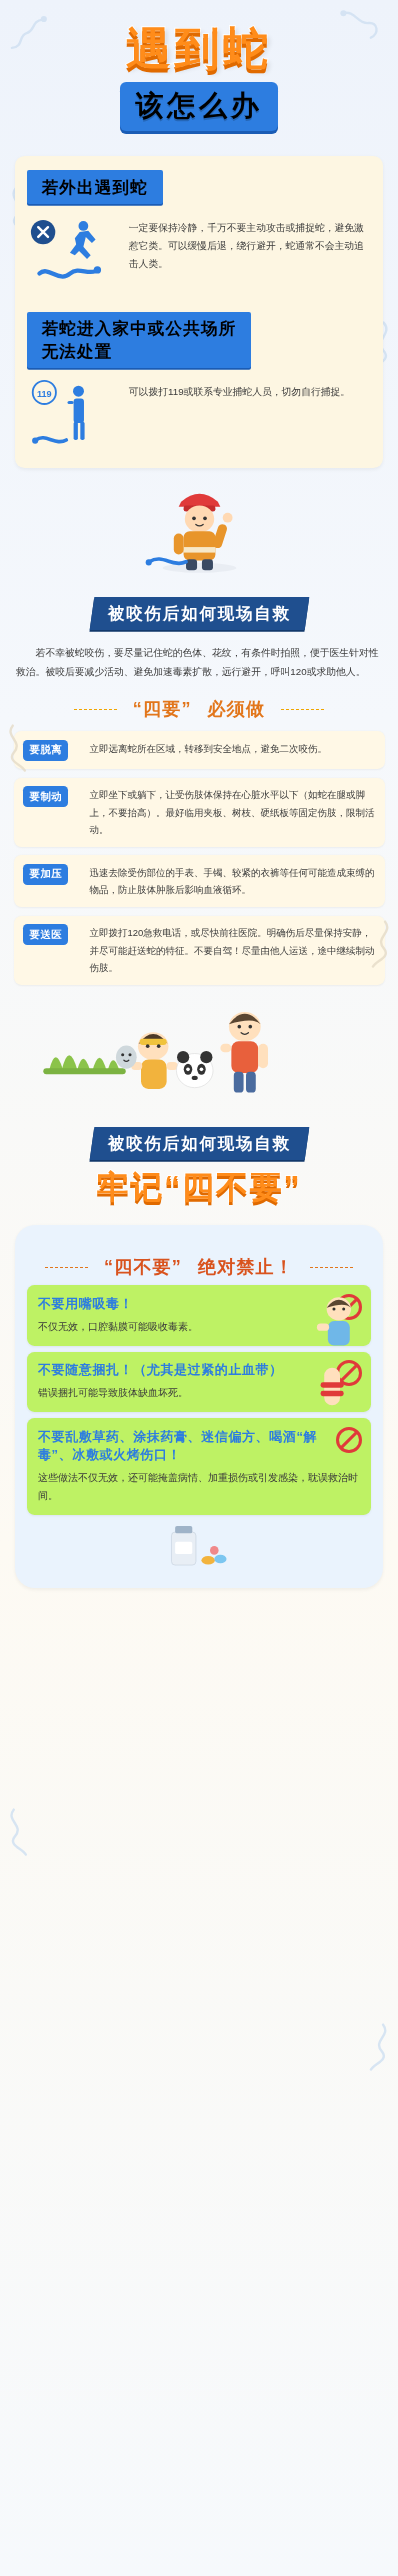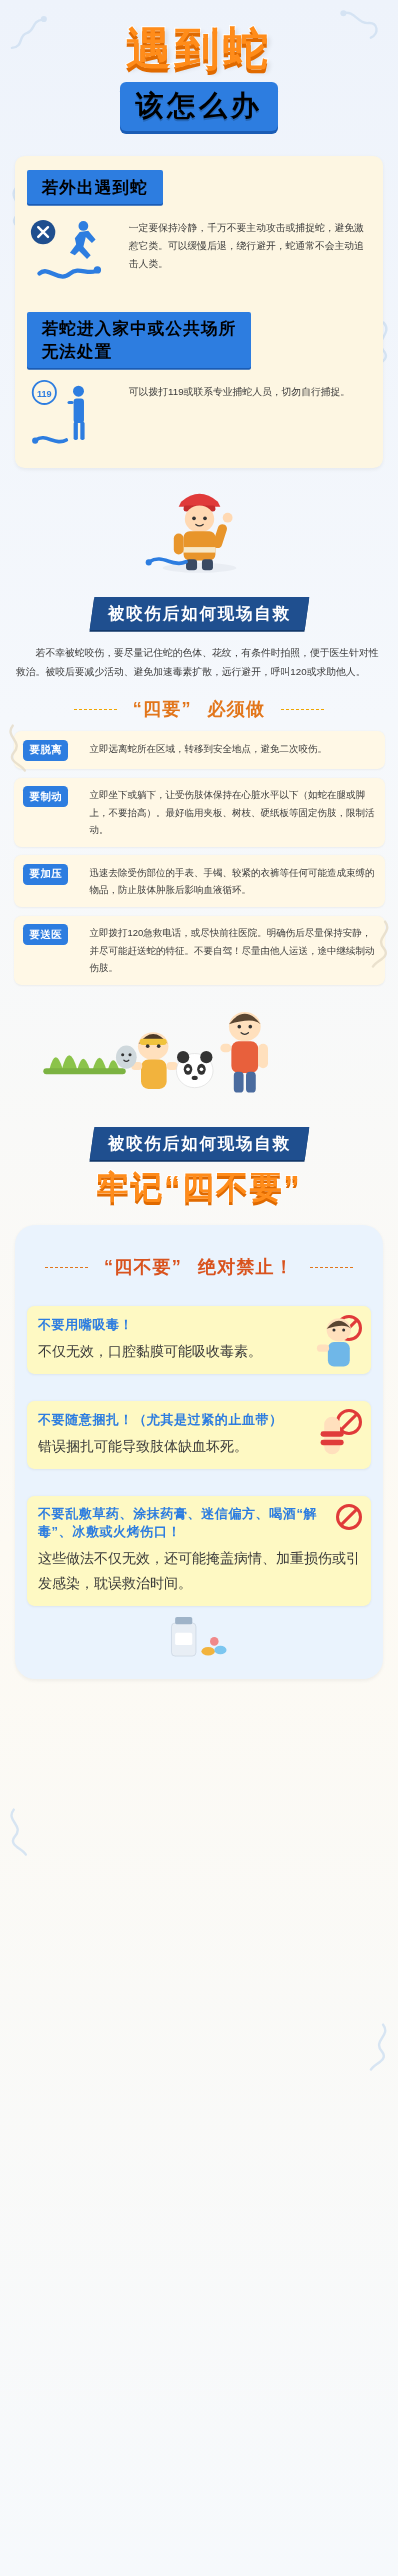--- a/index.html
+++ b/index.html
@@ -167,34 +167,34 @@
     margin: 14.7px 14.7px 0;
     background: #eaf3fd;
     border-radius: 20px;
     padding: 14.7px 12.3px 16px;
     box-shadow: 0 1.2px 3.7px rgba(0,0,0,.05);
   }
   .dash-head.red .line { border-top-color: #e2761b; }
   .dash-head.red .t { color: #d9531e; }
   .warn {
     position: relative;
-    background: #fef9c3;
+    background: #bef264;
     border-radius: 7.4px;
     padding: 9.8px 11px;
-    margin-top: 27px;
+    margin-top: 6px;
     box-shadow: 0 0.6px 2.5px rgba(0,0,0,.06);
   }
   .warn .wtitle {
     font-size: 13px;
     font-weight: bold;
     color: #2d7de0;
     letter-spacing: 0.6px;
     margin-bottom: 4.9px;
   }
-  .warn .wtext { font-size: 14px; line-height: 1.8; color: #3a3a3a; }
+  .warn .wtext { font-size: 10px; line-height: 1.8; color: #3a3a3a; }
   .warn.with-art { padding-right: 80px; }
   .warn .wart { position: absolute; right: 6.1px; top: 7.4px; width: 70px; height: 55px; }
 
   .ban {
     position: absolute;
     right: 8.6px;
     top: 8.6px;
     width: 26px; height: 26px;
     border: 3.1px solid #e03a3a;
     border-radius: 50%;

